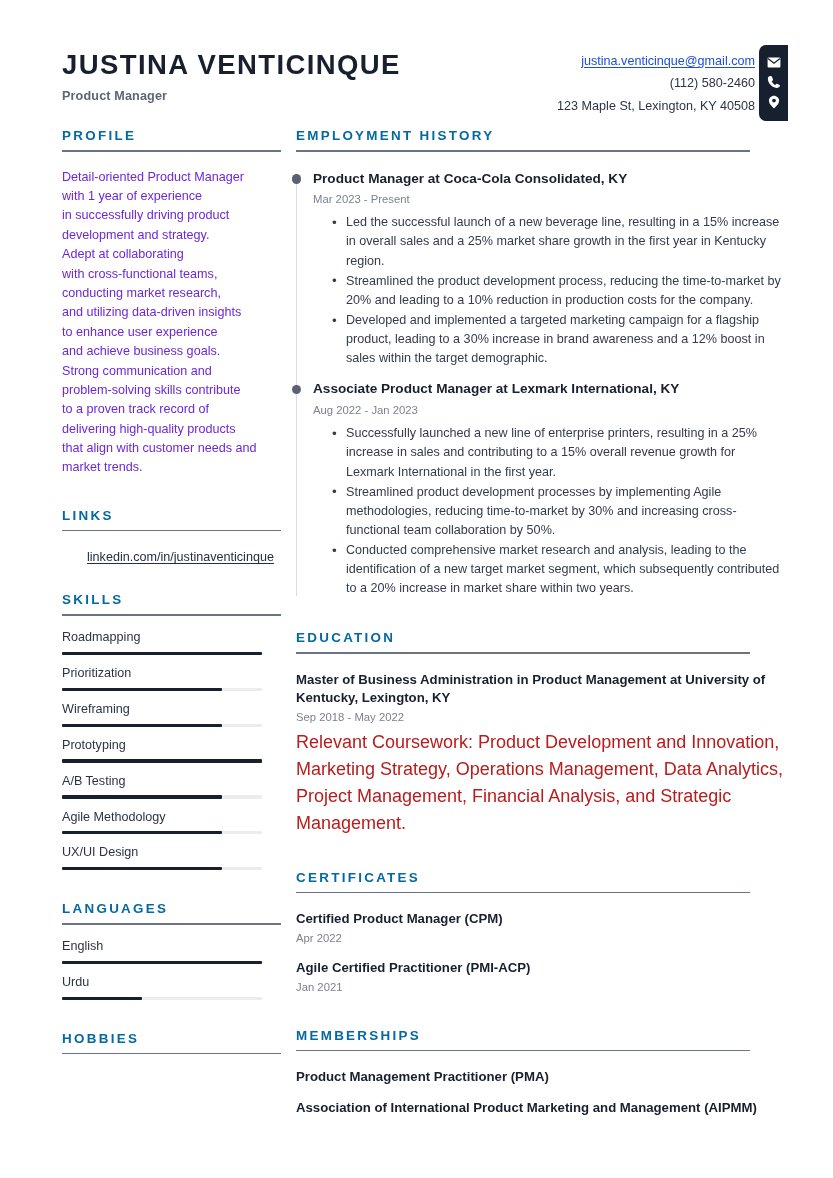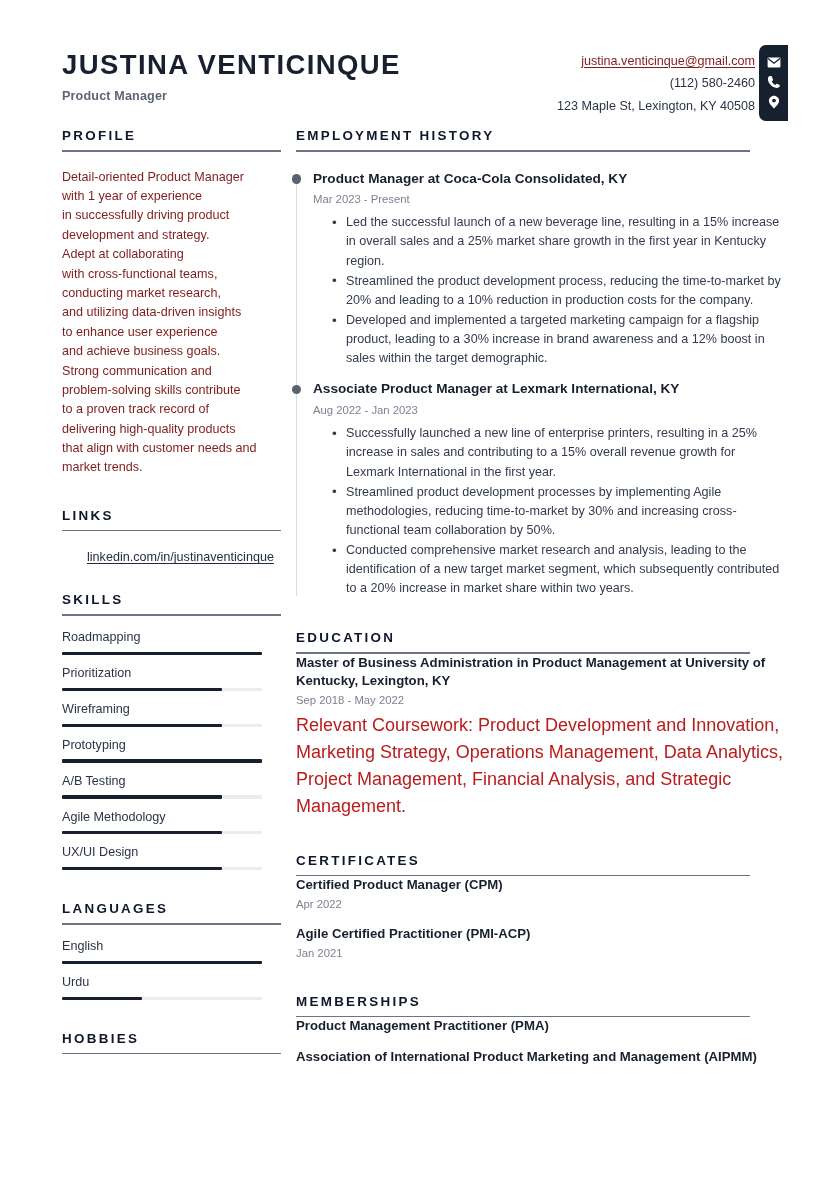--- a/index.html
+++ b/index.html
@@ -61,21 +61,21 @@
     top: 50px;
     text-align: right;
     font-size: 12.6px;
     line-height: 1.78;
     color: #2b3446;
   }
 
   .contact-line { white-space: nowrap; }
 
   .contact-email {
-    color: #7f1d1d;
+    color: #1d4ed8;
     text-underline-offset: 2px;
   }
 
   
   .icon-strip {
     position: absolute;
     right: 45px;
     top: 45px;
     width: 29px;
     height: 76px;
@@ -109,39 +109,39 @@
     padding-right: 50px;
   }
 
   
   .section { margin-bottom: 0; }
 
   .section-title {
     font-size: 13.4px;
     font-weight: 700;
     letter-spacing: 2.3px;
-    color: #0f172a;
+    color: #0369a1;
     text-transform: uppercase;
     padding-bottom: 7px;
   }
 
   .section-rule {
     height: 1.6px;
     background: #6b7385;
     width: 100%;
   }
 
   .col-left .section-rule { width: 219px; }
   .col-right .section-rule { width: 454px; }
 
   
   .profile-text {
     font-size: 12.6px;
     line-height: 1.54;
-    color: #7f1d1d;
+    color: #6d28d9;
     margin-top: 16px;
     white-space: pre-line;
   }
 
   
   .links-list { margin-top: 16px; padding-left: 25px; }
 
   .link-item {
     font-size: 12.6px;
     color: #242e41;
@@ -242,21 +242,21 @@
   .entry-bullets li::before {
     content: "\2022";
     position: absolute;
     left: -14px;
     top: -0.5px;
     color: #333b4d;
     font-size: 13.5px;
   }
 
   
-  .plain-list { }
+  .plain-list { margin-top: 17px; }
 
   .plain-entry { margin-bottom: 13px; }
 
   .plain-title {
     font-size: 13.2px;
     font-weight: 700;
     color: #18202f;
     line-height: 1.36;
   }
 

